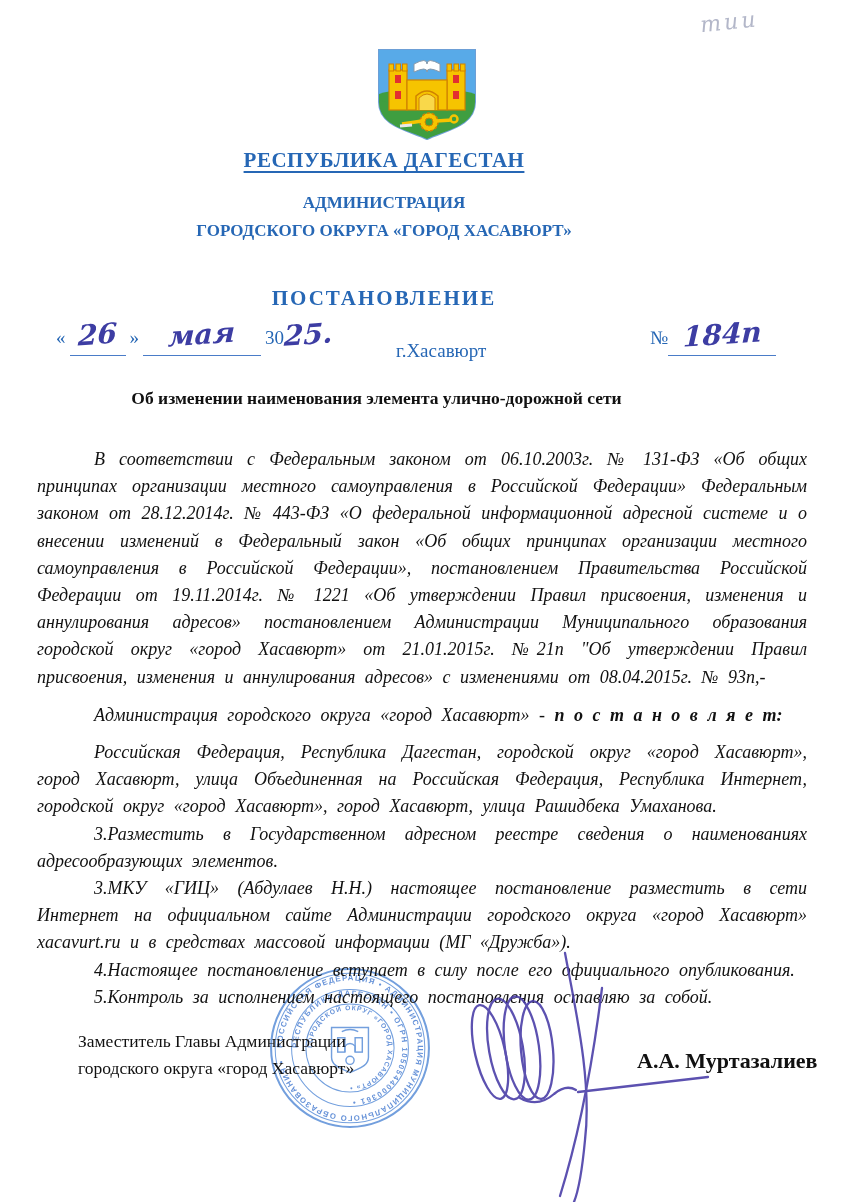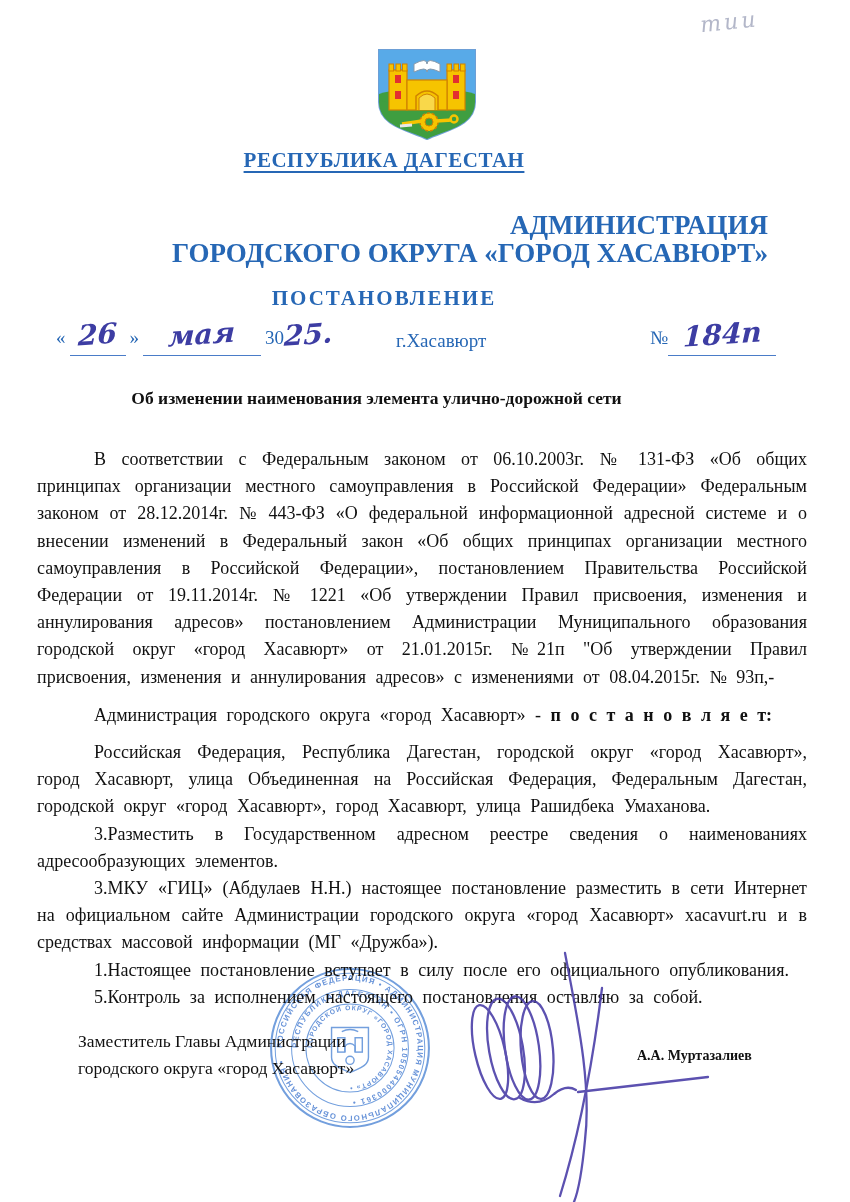--- a/index.html
+++ b/index.html
@@ -17,58 +17,58 @@
   }
   
   .emblem{position:absolute; left:366px; top:42px; width:122px; height:100px; z-index:2;}
   
   .hdr{
     position:absolute; left:0; width:768px; text-align:center;
     color:#2667b5; font-weight:bold; z-index:2;
   }
   .hdr-republic{top:148px; font-size:21px; letter-spacing:.5px;}
   .hdr-republic span{text-decoration:underline; text-underline-offset:4px;}
-  .hdr-admin{top:211px; font-size:27px; line-height:28px;text-align:right;}
+  .hdr-admin{top:189px; font-size:17px; line-height:28px;}
   .hdr-post{top:286px; font-size:21px; letter-spacing:2px;}
   
   .date-row{position:absolute; left:0; top:314px; width:850px; height:48px; z-index:2;}
   .printed{color:#2667b5; font-size:19px;}
   .hand{
     font-family:"DejaVu Serif", serif; font-style:italic; font-weight:bold;
     color:#3d3da3; display:inline-block; transform:rotate(-4deg) skewX(-6deg);
     font-size:28px; line-height:20px;
   }
   .hand-cell{
     display:inline-block; text-align:center; vertical-align:baseline;
     border-bottom:1.5px solid #4a7cc8; height:30px;
   }
   .dl-left{position:absolute; left:56px; bottom:6px;}
-  .dl-city{position:absolute; left:396px; bottom:10px;}
+  .dl-city{position:absolute; left:396px; bottom:0;}
   .dl-right{position:absolute; left:650px; bottom:6px;}
   
   .doc-title{
     position:absolute; left:0; top:388px; width:753px; text-align:center;
     font-size:17.5px; font-weight:bold; z-index:2;
   }
   
   .body-flow{
     position:absolute; left:37px; top:446px; width:770px; z-index:2;
     font-size:18px; line-height:27.2px; text-align:justify; word-spacing:5px;
   }
-  .body-flow p{margin:0; text-indent:57px;}
+  .body-flow p{margin:0; text-indent:57px;font-style:italic;}
   .p-resolves{margin:11px 0 10px 0 !important;}
   .kw{font-weight:bold;}
   
   .sig-pos{
     position:absolute; left:78px; top:1028px; width:360px; z-index:3;
     font-size:17.5px; font-weight:normal; line-height:27px;
   }
   .sig-name{
     position:absolute; left:637px; top:1048px; z-index:3;
-    font-size:14px; font-weight:bold;text-align:right;
+    font-size:22px; font-weight:bold;text-align:right;
   }
   
   .stamp{position:absolute; left:268px; top:966px; width:164px; height:164px; z-index:1; opacity:.85;}
   .stamp text{font-family:"Liberation Sans", sans-serif; font-weight:bold; fill:#4d80d2;}
   .sig-ink{position:absolute; left:0; top:0; width:850px; height:1202px; z-index:4; pointer-events:none;}
 </style>
 </head>
 <body>
 
 <div class="page">
@@ -136,24 +136,24 @@
     <span class="dl-right">
       <span class="printed">№</span><span class="hand-cell" style="width:108px"><span class="hand">184п</span></span>
     </span>
   </div>
 
   <div class="doc-title">Об изменении наименования элемента улично-дорожной сети</div>
 
   <div class="body-flow">
     <p>В соответствии с Федеральным законом от 06.10.2003г. № 131-ФЗ «Об общих принципах организации местного самоуправления в Российской Федерации» Федеральным законом от 28.12.2014г. № 443-ФЗ «О федеральной информационной адресной системе и о внесении изменений в Федеральный закон «Об общих принципах организации местного самоуправления в Российской Федерации», постановлением Правительства Российской Федерации от 19.11.2014г. № 1221 «Об утверждении Правил присвоения, изменения и аннулирования адресов» постановлением Администрации Муниципального образования городской округ «город Хасавюрт» от 21.01.2015г. №21п "Об утверждении Правил присвоения, изменения и аннулирования адресов» с изменениями от 08.04.2015г. № 93п,-</p>
     <p class="p-resolves"><span>Администрация городского округа «город Хасавюрт» - </span><span class="kw">п о с т а н о в л я е т</span><span class="kw">:</span></p>
-    <p>Российская Федерация, Республика Дагестан, городской округ «город Хасавюрт», город Хасавюрт, улица Объединенная на Российская Федерация, Федеральным Дагестан, городской округ «город Хасавюрт», город Хасавюрт, улица Рашидбека Умаханова.</p>
+    <p>Российская Федерация, Республика Дагестан, городской округ «город Хасавюрт», город Хасавюрт, улица Объединенная на Российская Федерация, Республика Интернет, городской округ «город Хасавюрт», город Хасавюрт, улица Рашидбека Умаханова.</p>
     <p>3.Разместить в Государственном адресном реестре сведения о наименованиях адресообразующих элементов.</p>
     <p>3.МКУ «ГИЦ» (Абдулаев Н.Н.) настоящее постановление разместить в сети Интернет на официальном сайте Администрации городского округа «город Хасавюрт» xacavurt.ru и в средствах массовой информации (МГ «Дружба»).</p>
-    <p>1.Настоящее постановление вступает в силу после его официального опубликования.</p>
+    <p>4.Настоящее постановление вступает в силу после его официального опубликования.</p>
     <p>5.Контроль за исполнением настоящего постановления оставляю за собой.</p>
   </div>
 
   <svg class="stamp" viewBox="0 0 160 160">
     <defs>
       <path id="ringOuter" d="M80,80 m-66,0 a66,66 0 1,1 132,0 a66,66 0 1,1 -132,0"></path>
       <path id="ringMiddle" d="M80,80 m-51,0 a51,51 0 1,1 102,0 a51,51 0 1,1 -102,0"></path>
       <path id="ringInner" d="M80,80 m-37,0 a37,37 0 1,1 74,0 a37,37 0 1,1 -74,0"></path>
     </defs>
     <circle cx="80" cy="80" r="77" fill="none" stroke="#5b8fd8" stroke-width="2"></circle>

